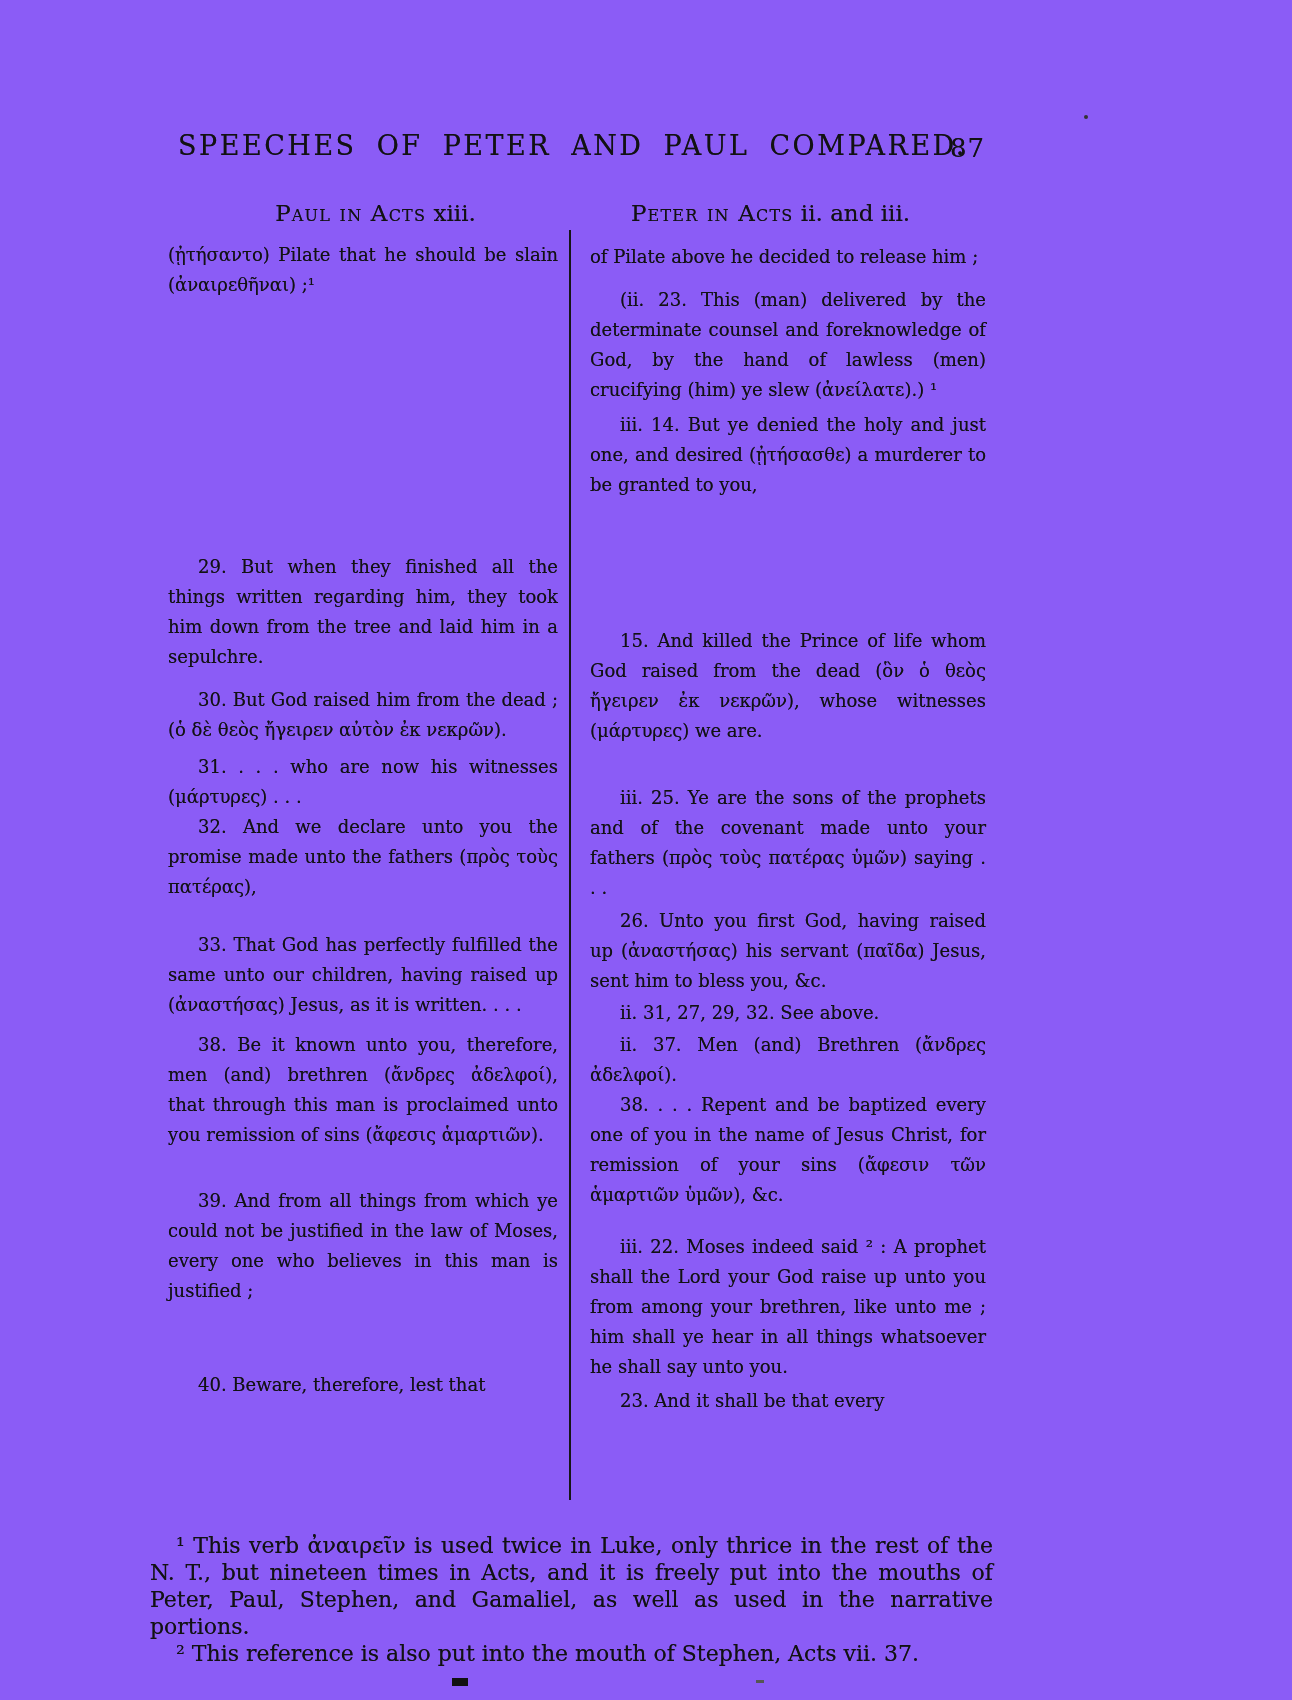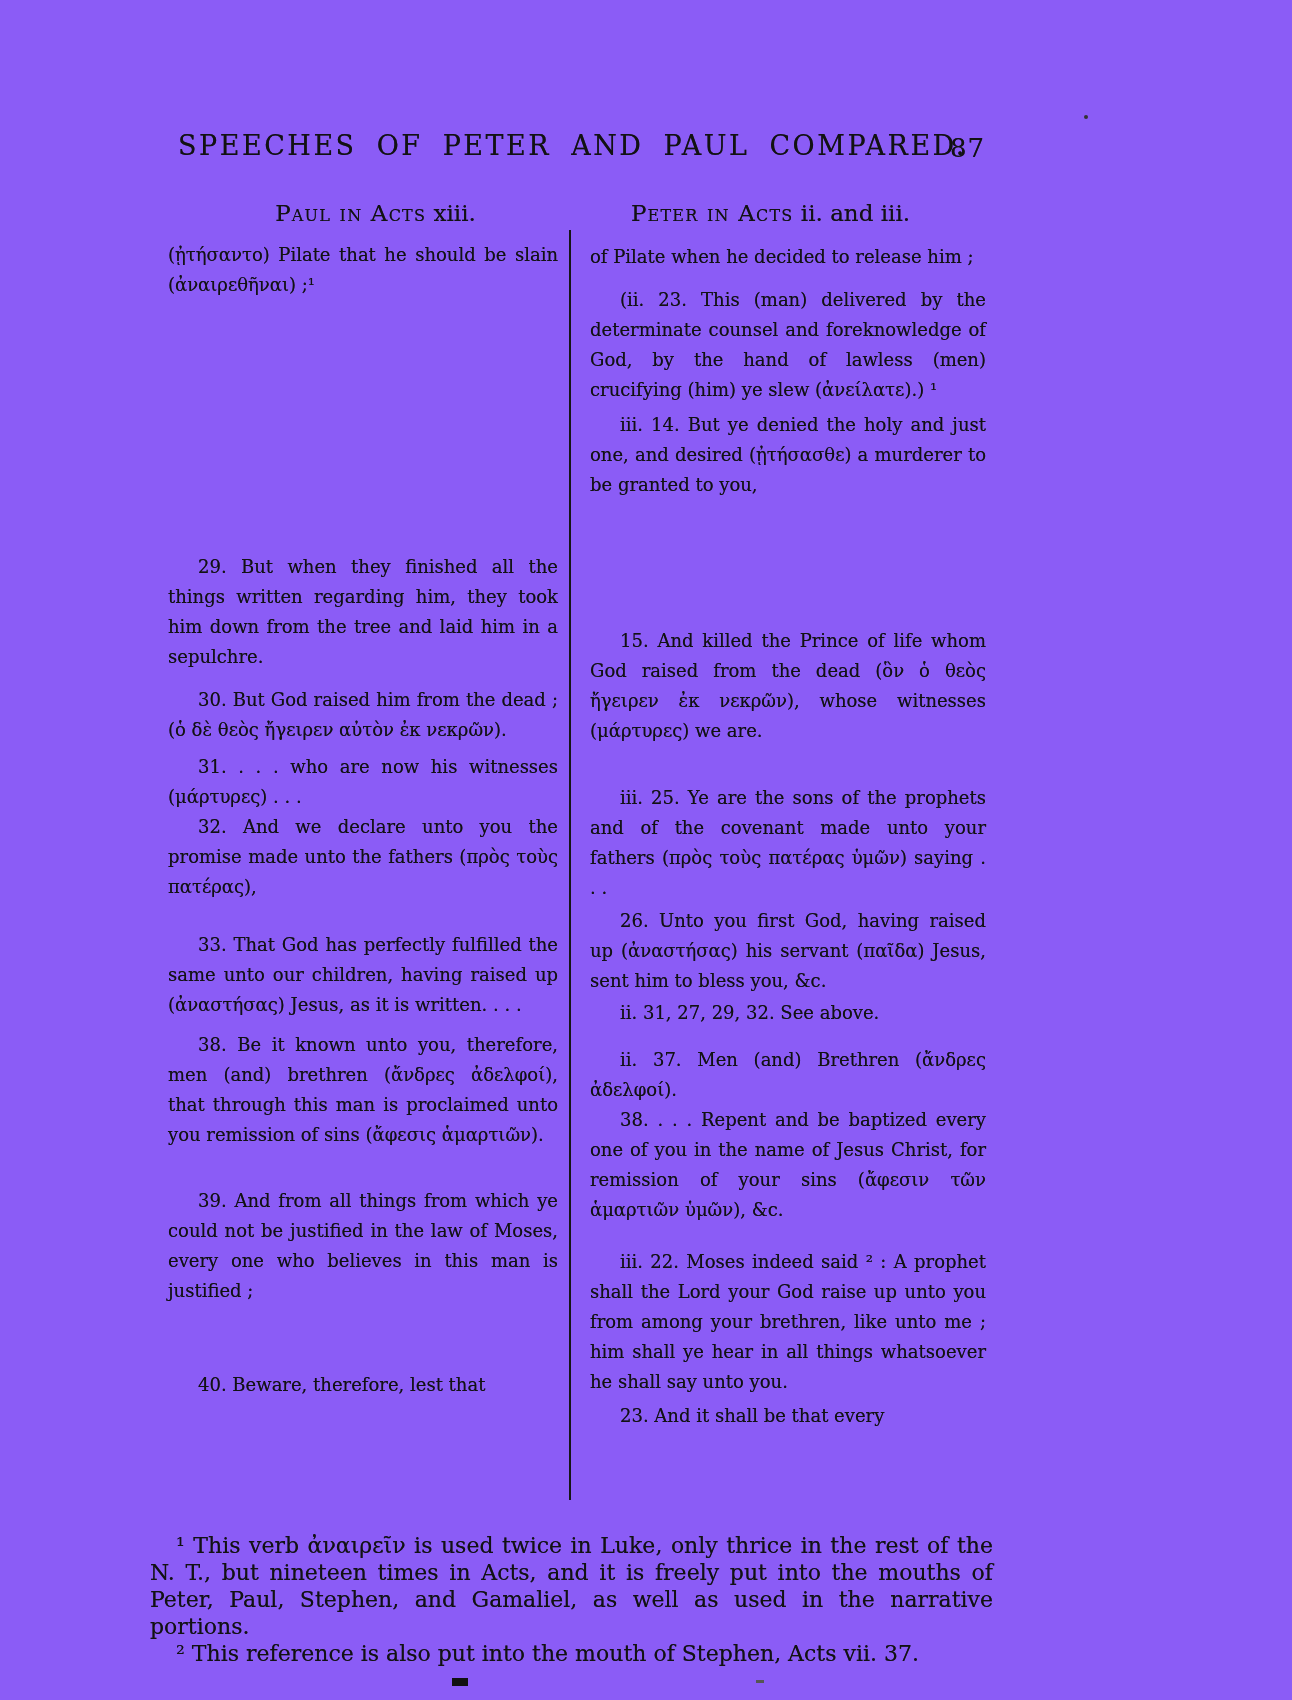--- a/index.html
+++ b/index.html
@@ -51,28 +51,28 @@
     <p style="margin-top:13px">30. But God raised him from the dead ; (ὁ δὲ θεὸς ἤγειρεν αὐτὸν ἐκ νεκρῶν).</p>
     <p style="margin-top:7px">31. . . . who are now his witnesses (μάρτυρες) . . .</p>
     <p>32. And we declare unto you the promise made unto the fathers (πρὸς τοὺς πατέρας),</p>
     <p style="margin-top:28px">33. That God has perfectly fulfilled the same unto our children, having raised up (ἀναστήσας) Jesus, as it is written. . . .</p>
     <p style="margin-top:10px">38. Be it known unto you, therefore, men (and) brethren (ἄνδρες ἀδελφοί), that through this man is proclaimed unto you remission of sins (ἄφεσις ἁμαρτιῶν).</p>
     <p style="margin-top:36px">39. And from all things from which ye could not be justified in the law of Moses, every one who believes in this man is justified ;</p>
     <p style="margin-top:64px">40. Beware, therefore, lest that</p>
   </div>
 
   <div class="column col-right">
-    <p class="noindent">of Pilate when he decided to release him ;</p>
+    <p class="noindent">of Pilate above he decided to release him ;</p>
     <p style="margin-top:13px">(ii. 23. This (man) delivered by the determinate counsel and foreknowledge of God, by the hand of lawless (men) crucifying (him) ye slew (ἀνείλατε).) ¹</p>
     <p style="margin-top:5px">iii. 14. But ye denied the holy and just one, and desired (ᾐτήσασθε) a murderer to be granted to you,</p>
     <p style="margin-top:126px">15. And killed the Prince of life whom God raised from the dead (ὃν ὁ θεὸς ἤγειρεν ἐκ νεκρῶν), whose witnesses (μάρτυρες) we are.</p>
     <p style="margin-top:37px">iii. 25. Ye are the sons of the prophets and of the covenant made unto your fathers (πρὸς τοὺς πατέρας ὑμῶν) saying . . .</p>
     <p style="margin-top:3px">26. Unto you first God, having raised up (ἀναστήσας) his servant (παῖδα) Jesus, sent him to bless you, &amp;c.</p>
     <p style="margin-top:2px">ii. 31, 27, 29, 32. See above.</p>
-    <p style="margin-top:17px">ii. 37. Men (and) Brethren (ἄνδρες ἀδελφοί).</p>
+    <p style="margin-top:2px">ii. 37. Men (and) Brethren (ἄνδρες ἀδελφοί).</p>
     <p>38. . . . Repent and be baptized every one of you in the name of Jesus Christ, for remission of your sins (ἄφεσιν τῶν ἁμαρτιῶν ὑμῶν), &amp;c.</p>
     <p style="margin-top:22px">iii. 22. Moses indeed said ² : A prophet shall the Lord your God raise up unto you from among your brethren, like unto me ; him shall ye hear in all things whatsoever he shall say unto you.</p>
     <p style="margin-top:4px">23. And it shall be that every</p>
   </div>
 
   <div class="footnotes">
     <p>¹ This verb ἀναιρεῖν is used twice in Luke, only thrice in the rest of the N. T., but nineteen times in Acts, and it is freely put into the mouths of Peter, Paul, Stephen, and Gamaliel, as well as used in the narrative portions.</p>
     <p>² This reference is also put into the mouth of Stephen, Acts vii. 37.</p>
   </div>
 

